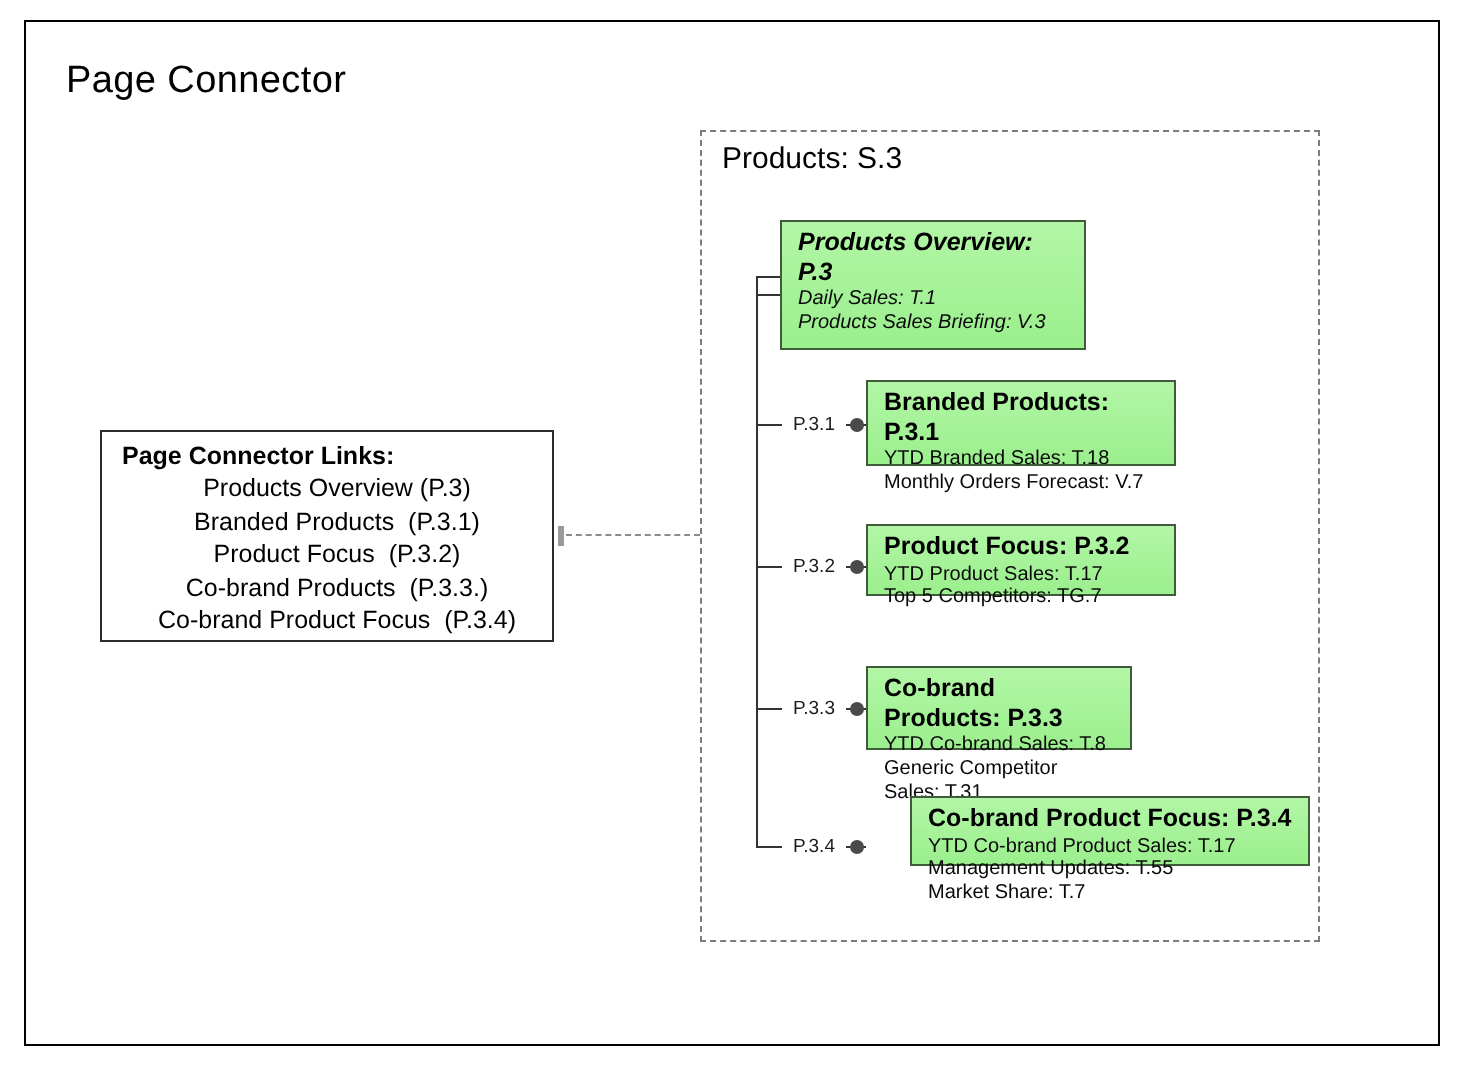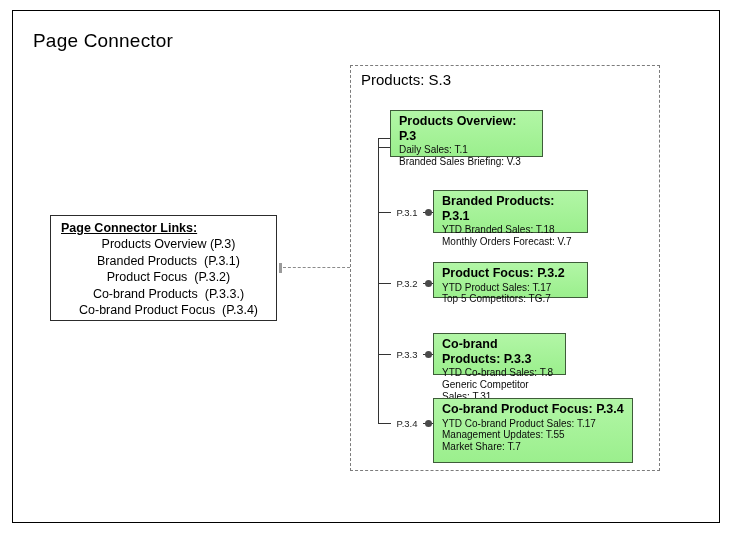--- a/index.html
+++ b/index.html
@@ -11,43 +11,43 @@
 
   .page-title{position:absolute;left:33px;top:30px;font-size:19px;letter-spacing:.2px;}
 
   .group-frame{position:absolute;left:350px;top:65px;width:308px;height:404px;
     border:1.5px dashed #7c7c7c;}
   .group-label{position:absolute;left:361px;top:71px;font-size:15px;}
 
   .links-box{position:absolute;left:50px;top:215px;width:227px;height:106px;
     border:1px solid #2c2c2c;background:#fff;box-sizing:border-box;
     padding:4px 0 0 10px;font-size:12.5px;line-height:16.4px;}
-  .links-title{font-weight:bold;text-decoration:underline;}
+  .links-title{font-weight:bold;}
   .link-item{white-space:pre;cursor:pointer;text-align:center;}
 
   .conn-tick{position:absolute;left:279px;top:263px;width:2.5px;height:10px;background:#9a9a9a;}
   .conn-dash{position:absolute;left:283px;top:267px;width:67px;height:0;
     border-top:1.5px dashed #8b8b8b;}
 
   .trunk{position:absolute;left:378px;top:138px;width:1.4px;height:285px;background:#333;}
   .hline{position:absolute;height:1.4px;background:#333;}
   .branch-label{position:absolute;left:391px;width:30px;text-align:center;
     font-size:9.5px;line-height:11px;color:#1c1c1c;background:#fff;padding:0 1px;}
   .branch-dot{position:absolute;width:7px;height:7px;border-radius:50%;background:#4a4a4a;}
 
   .node{position:absolute;background:linear-gradient(#b2f6a6,#9bef8d);
     border:1px solid #3e5c39;box-sizing:border-box;padding:3px 8px 0 8px;cursor:pointer;}
   .node-title{font-weight:bold;font-size:12.5px;line-height:14.5px;margin-bottom:1px;}
   .node-line{font-size:10px;line-height:11.8px;color:#0a0a0a;}
 
-  .n0{left:390px;top:110px;width:153px;height:47px;}
+  .n0{left:390px;top:110px;width:153px;height:65px;font-style:italic;}
   .n1{left:433px;top:190px;width:155px;height:43px;}
   .n2{left:433px;top:262px;width:155px;height:36px;}
   .n3{left:433px;top:333px;width:133px;height:42px;}
-  .n4{left:433px;top:398px;width:200px;height:65px;}
+  .n4{left:455px;top:398px;width:200px;height:35px;}
 </style>
 </head>
 <body>
 
 <div class="canvas">
 
   <div class="outer-border"></div>
 
   <div class="page-title">Page Connector</div>
 
@@ -82,21 +82,21 @@
   <div class="branch-label" style="top:349px;">P.3.3</div>
   <div class="branch-dot" style="left:425px;top:351px;"></div>
 
   <div class="hline" style="left:378px;top:423px;width:55px;"></div>
   <div class="branch-label" style="top:418px;">P.3.4</div>
   <div class="branch-dot" style="left:425px;top:420px;"></div>
 
   <div class="node n0">
     <div class="node-title">Products Overview: P.3</div>
     <div class="node-line">Daily Sales: T.1</div>
-    <div class="node-line">Branded Sales Briefing: V.3</div>
+    <div class="node-line">Products Sales Briefing: V.3</div>
   </div>
 
   <div class="node n1">
     <div class="node-title">Branded Products: P.3.1</div>
     <div class="node-line">YTD Branded Sales: T.18</div>
     <div class="node-line">Monthly Orders Forecast: V.7</div>
   </div>
 
   <div class="node n2">
     <div class="node-title">Product Focus: P.3.2</div>

